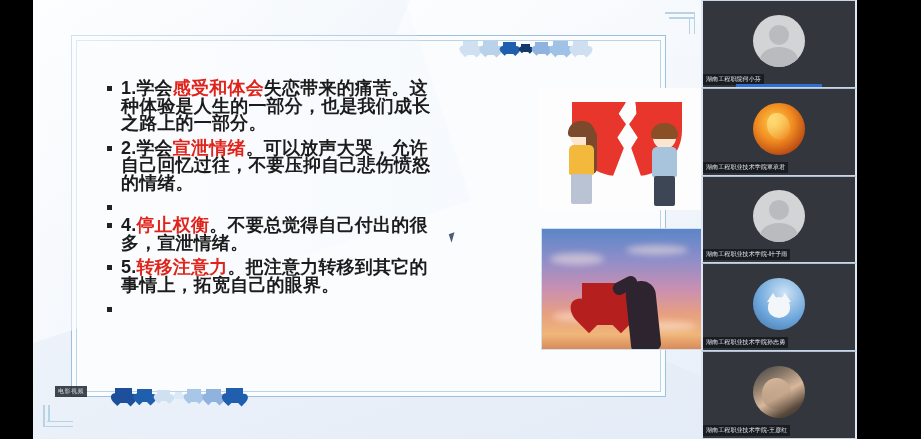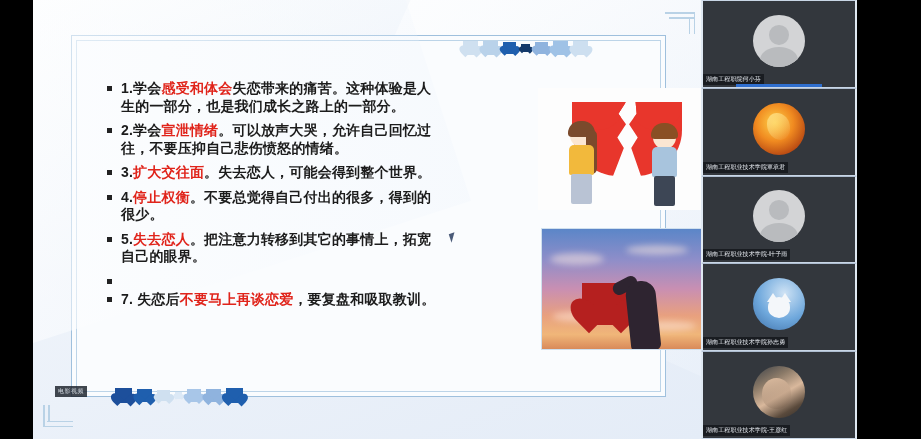--- a/index.html
+++ b/index.html
@@ -56,21 +56,21 @@
   .hv:before, .hv:after { content:""; position:absolute; top:0; width:50%; height:80%;
         border-radius:50% 50% 0 0; background:inherit; }
   .hv:before { left:0; transform:rotate(-45deg); transform-origin:100% 100%; }
   .hv:after  { right:0; transform:rotate(45deg); transform-origin:0 100%; }
 
   
   .bullets { position:absolute; left:74px; top:80px; width:330px; z-index:6; }
   .bullet { display:flex; align-items:flex-start; margin-bottom:7px; }
   .bullet .sq { flex:0 0 auto; width:5px; height:5px; background:#222;
                 margin:6px 9px 0 0; }
-  .bullet .txt { font-size:14px; line-height:17.5px; color:#1c1c1c;
+  .bullet .txt { font-size:18px; line-height:17.5px; color:#1c1c1c;
                  font-weight:bold; letter-spacing:.2px; }
   .bullet .txt em { font-style:normal; color:#e0241b; }
   .para { margin-top:1px; font-size:12.2px; line-height:17.5px; color:#1c1c1c;
           font-weight:bold; letter-spacing:.2px; }
   .para em { font-style:normal; color:#e0241b; }
 
   
   .pic { position:absolute; z-index:6; overflow:hidden; }
   .pic-break { left:505px; top:88px; width:175px; height:122px; background:#fdfdfd; }
   .pic-heart { left:508px; top:228px; width:163px; height:122px;
@@ -216,36 +216,31 @@
           <div class="bullet">
             <span class="sq"></span>
             <span class="txt"><span>1.</span><span>学会</span><em>感受和体会</em><span>失恋带来的痛苦。这种体验是人生的一部分，也是我们成长之路上的一部分。</span></span>
           </div>
           <div class="bullet">
             <span class="sq"></span>
             <span class="txt"><span>2.</span><span>学会</span><em>宣泄情绪</em><span>。可以放声大哭，允许自己回忆过往，不要压抑自己悲伤愤怒的情绪。</span></span>
           </div>
           <div class="bullet">
             <span class="sq"></span>
-            <span class="txt"><span>3.</span><span></span><em>扩大交往面</em><span>。失去恋人，可能会得到整个世界。</span></span>
-          </div>
-          <div class="bullet">
-            <span class="sq"></span>
-            <span class="txt"><span>4.</span><span></span><em>停止权衡</em><span>。不要总觉得自己付出的很多，得到的很少。</span></span>
-          </div>
-          <div class="bullet">
-            <span class="sq"></span>
-            <span class="txt"><span>5.</span><span></span><em>失去恋人</em><span>。把注意力转移到其它的事情上，拓宽自己的眼界。</span></span>
-          </div>
-          <div class="bullet">
-            <span class="sq"></span>
-          </div>
-          <div class="bullet">
-            <span class="sq"></span>
-            <span class="txt"><span>7.</span><span> 失恋后</span><em>不要马上再谈恋爱</em><span>，要复盘和吸取教训。</span></span>
+          </div>
+          <div class="bullet">
+            <span class="sq"></span>
+            <span class="txt"><span>4.</span><span></span><em>停止权衡</em><span>。不要总觉得自己付出的很多，宣泄情绪。</span></span>
+          </div>
+          <div class="bullet">
+            <span class="sq"></span>
+            <span class="txt"><span>5.</span><span></span><em>转移注意力</em><span>。把注意力转移到其它的事情上，拓宽自己的眼界。</span></span>
+          </div>
+          <div class="bullet">
+            <span class="sq"></span>
           </div>
         </div>
     </div>
 
     <div class="pic pic-break">
       <div class="bh-wrap">
         <div class="bh-half bh-left"></div>
         <div class="bh-half bh-right"></div>
         <div class="bh-girl">
           <div class="fig-head"></div>

